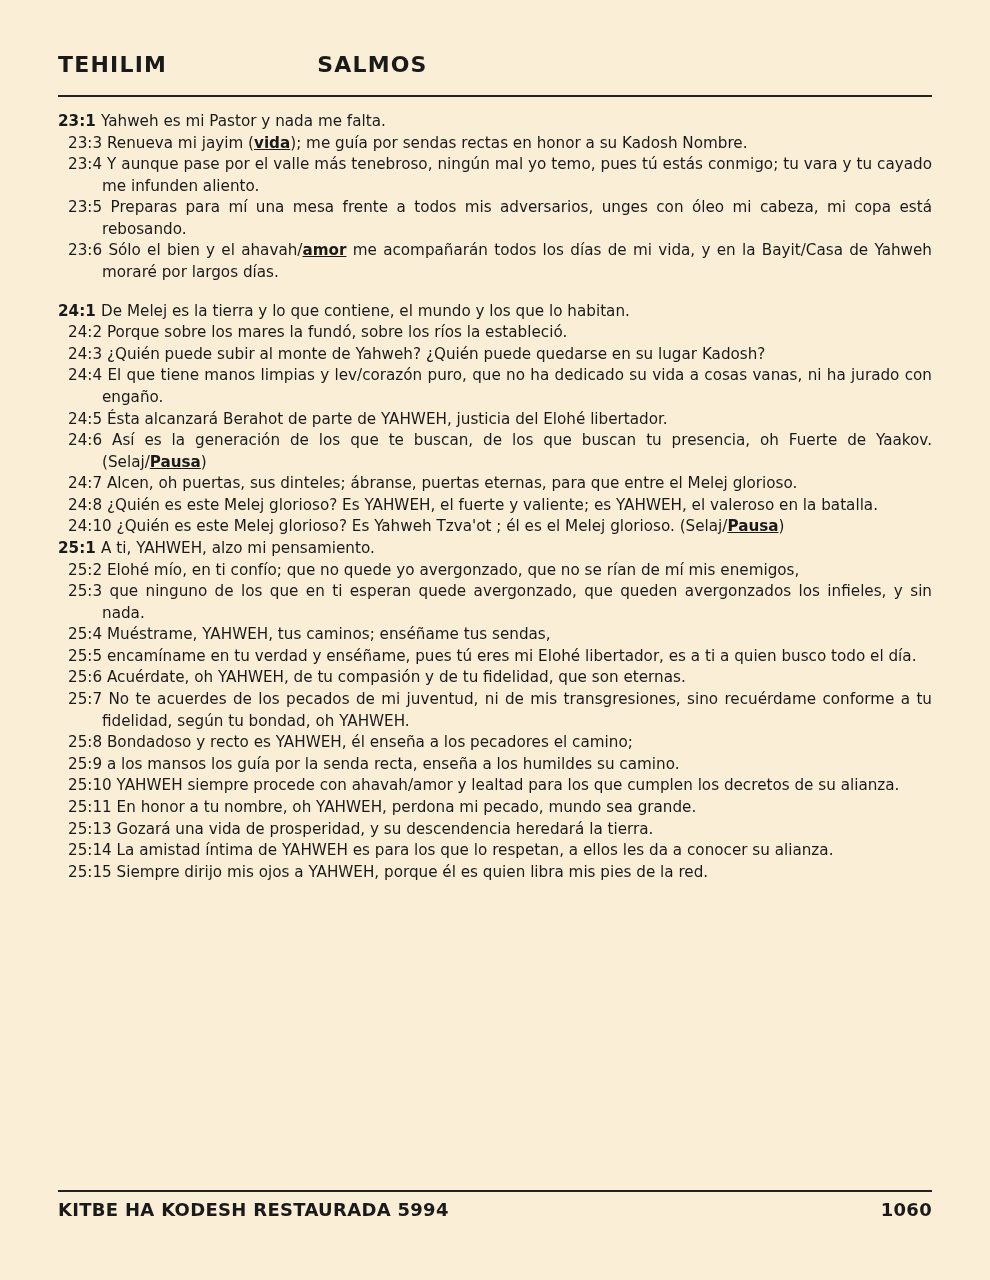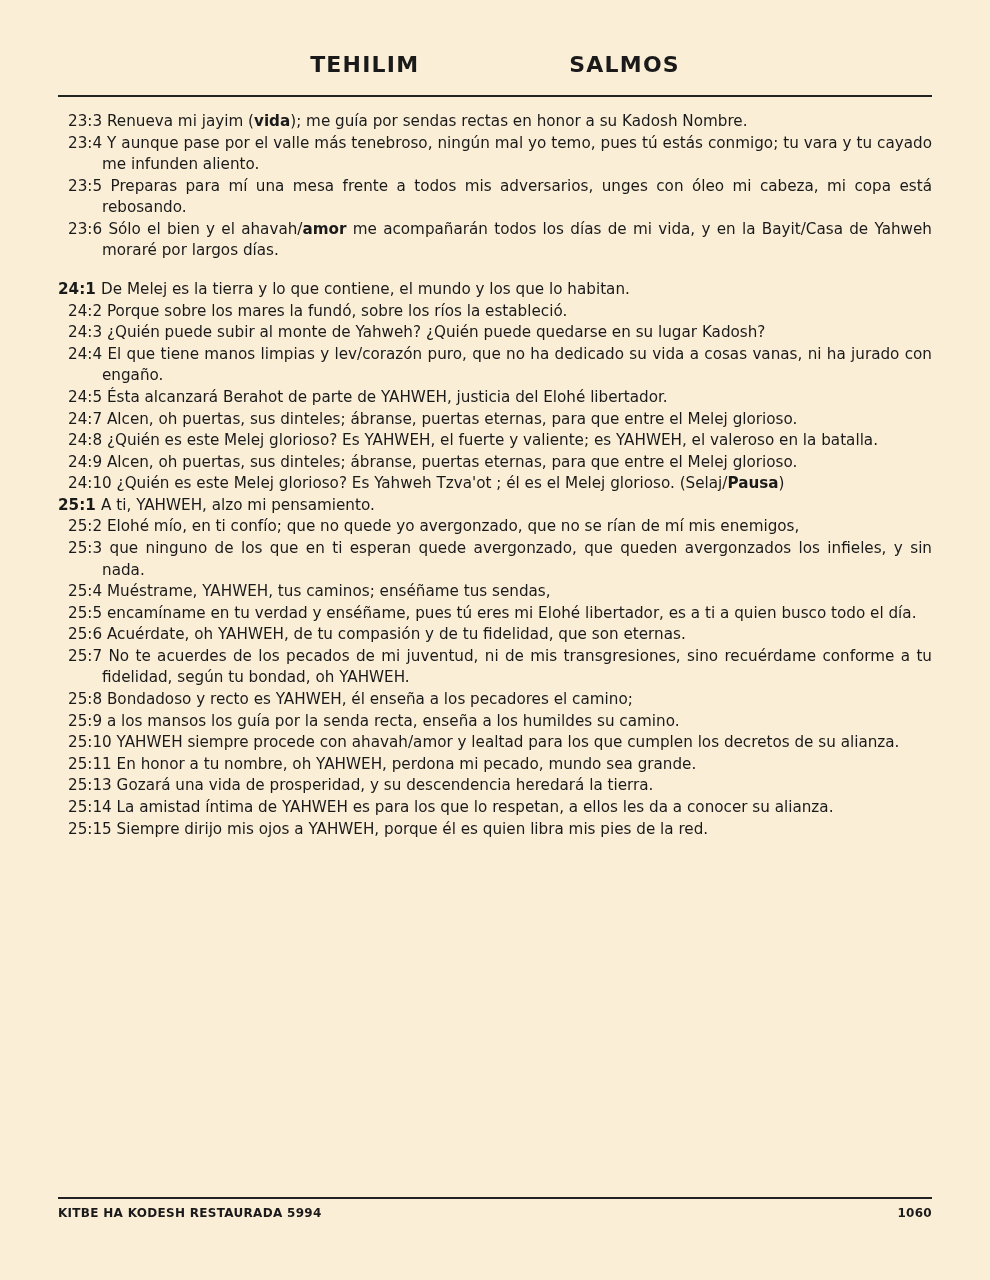--- a/index.html
+++ b/index.html
@@ -16,21 +16,20 @@
   }
   .page {
     position: relative;
     width: 990px;
     height: 1280px;
     box-sizing: border-box;
     padding: 0 58px;
   }
   .header {
     display: flex;
-    justify-content: center;
     align-items: baseline;
     gap: 150px;
     padding-top: 52px;
   }
   .header .hdr-title {
     font-weight: bold;
     font-size: 22px;
     letter-spacing: 1.2px;
   }
   .rule {
@@ -67,50 +66,51 @@
   }
   .footer-rule {
     border-top: 2.5px solid #222;
     margin-bottom: 7px;
   }
   .footer-row {
     display: flex;
     justify-content: space-between;
     align-items: baseline;
     font-weight: bold;
-    font-size: 12px;
+    font-size: 18px;
     letter-spacing: 0.3px;
   }
-  b { font-weight: bold; }
+  b { font-weight: bold; text-decoration: underline; }
 </style>
 </head>
 <body>
 
 <div class="page">
 
   <div class="header">
     <div class="hdr-title">TEHILIM</div>
     <div class="hdr-title">SALMOS</div>
   </div>
   <div class="rule"></div>
 
   <div class="body-text">
+      <p class="verse first"><span class="ref">23:1 </span><span>Yahweh es mi Pastor y nada me falta.</span></p>
       <p class="verse"><span class="">23:3 </span><span>Renueva mi jayim (<b>vida</b>); me guía por sendas rectas en honor a su Kadosh Nombre.</span></p>
       <p class="verse"><span class="">23:4 </span><span>Y aunque pase por el valle más tenebroso, ningún mal yo temo, pues tú estás conmigo; tu vara y tu cayado me infunden aliento.</span></p>
       <p class="verse"><span class="">23:5 </span><span>Preparas para mí una mesa frente a todos mis adversarios, unges con óleo mi cabeza, mi copa está rebosando.</span></p>
       <p class="verse"><span class="">23:6 </span><span>Sólo el bien y el ahavah/<b>amor</b> me acompañarán todos los días de mi vida, y en la Bayit/Casa de Yahweh moraré por largos días.</span></p>
       <div class="gap"></div>
       <p class="verse first"><span class="ref">24:1 </span><span>De Melej es la tierra y lo que contiene, el mundo y los que lo habitan.</span></p>
       <p class="verse"><span class="">24:2 </span><span>Porque sobre los mares la fundó, sobre los ríos la estableció.</span></p>
       <p class="verse"><span class="">24:3 </span><span>¿Quién puede subir al monte de Yahweh? ¿Quién puede quedarse en su lugar Kadosh?</span></p>
       <p class="verse"><span class="">24:4 </span><span>El que tiene manos limpias y lev/corazón puro, que no ha dedicado su vida a cosas vanas, ni ha jurado con engaño.</span></p>
       <p class="verse"><span class="">24:5 </span><span>Ésta alcanzará Berahot de parte de YAHWEH, justicia del Elohé libertador.</span></p>
+      <p class="verse"><span class="">24:6 </span><span>Así es la generación de los que te buscan, de los que buscan tu presencia, oh Fuerte de Yaakov. (Selaj/<b>Pausa</b>)</span></p>
       <p class="verse"><span class="">24:7 </span><span>Alcen, oh puertas, sus dinteles; ábranse, puertas eternas, para que entre el Melej glorioso.</span></p>
       <p class="verse"><span class="">24:8 </span><span>¿Quién es este Melej glorioso? Es YAHWEH, el fuerte y valiente; es YAHWEH, el valeroso en la batalla.</span></p>
-      <p class="verse"><span class="">24:9 </span><span>Alcen, oh puertas, sus dinteles; ábranse, puertas eternas, para que entre el Melej glorioso.</span></p>
       <p class="verse"><span class="">24:10 </span><span>¿Quién es este Melej glorioso? Es Yahweh Tzva'ot ; él es el Melej glorioso. (Selaj/<b>Pausa</b>)</span></p>
       <p class="verse first"><span class="ref">25:1 </span><span>A ti, YAHWEH, alzo mi pensamiento.</span></p>
       <p class="verse"><span class="">25:2 </span><span>Elohé mío, en ti confío; que no quede yo avergonzado, que no se rían de mí mis enemigos,</span></p>
       <p class="verse"><span class="">25:3 </span><span>que ninguno de los que en ti esperan quede avergonzado, que queden avergonzados los infieles, y sin nada.</span></p>
       <p class="verse"><span class="">25:4 </span><span>Muéstrame, YAHWEH, tus caminos; enséñame tus sendas,</span></p>
       <p class="verse"><span class="">25:5 </span><span>encamíname en tu verdad y enséñame, pues tú eres mi Elohé libertador, es a ti a quien busco todo el día.</span></p>
       <p class="verse"><span class="">25:6 </span><span>Acuérdate, oh YAHWEH, de tu compasión y de tu fidelidad, que son eternas.</span></p>
       <p class="verse"><span class="">25:7 </span><span>No te acuerdes de los pecados de mi juventud, ni de mis transgresiones, sino recuérdame conforme a tu fidelidad, según tu bondad, oh YAHWEH.</span></p>
       <p class="verse"><span class="">25:8 </span><span>Bondadoso y recto es YAHWEH, él enseña a los pecadores el camino;</span></p>
       <p class="verse"><span class="">25:9 </span><span>a los mansos los guía por la senda recta, enseña a los humildes su camino.</span></p>

